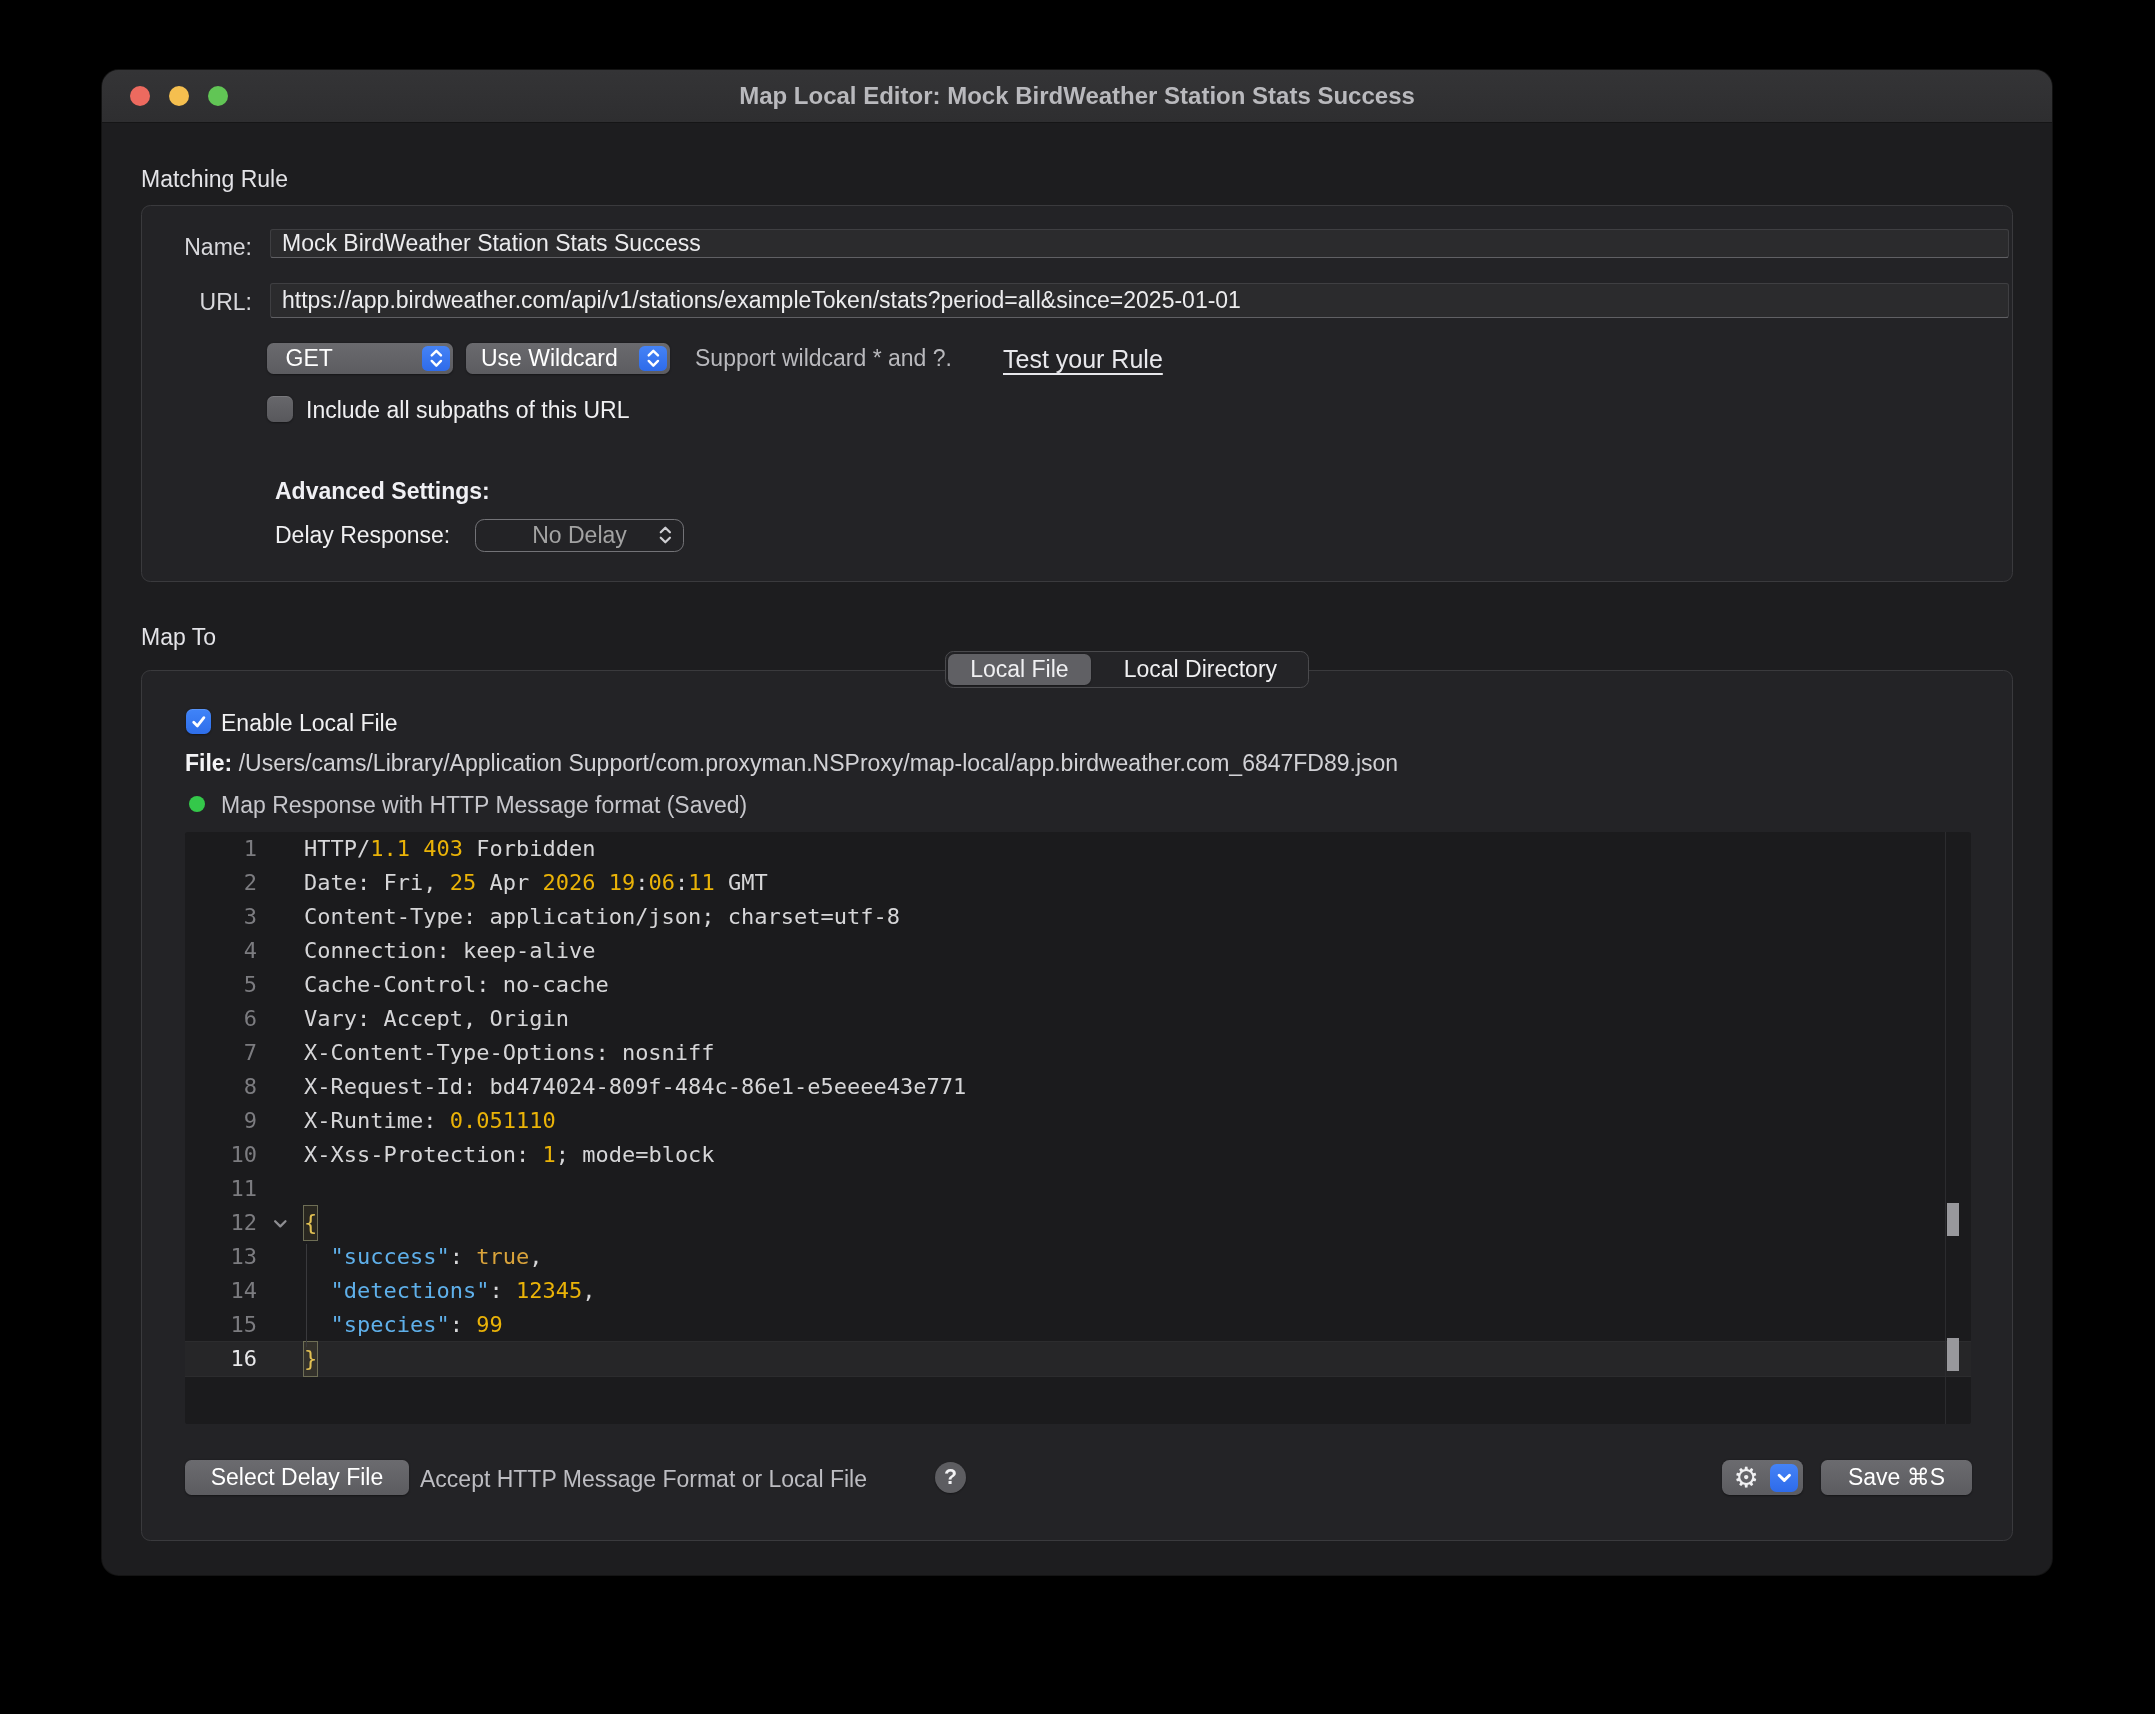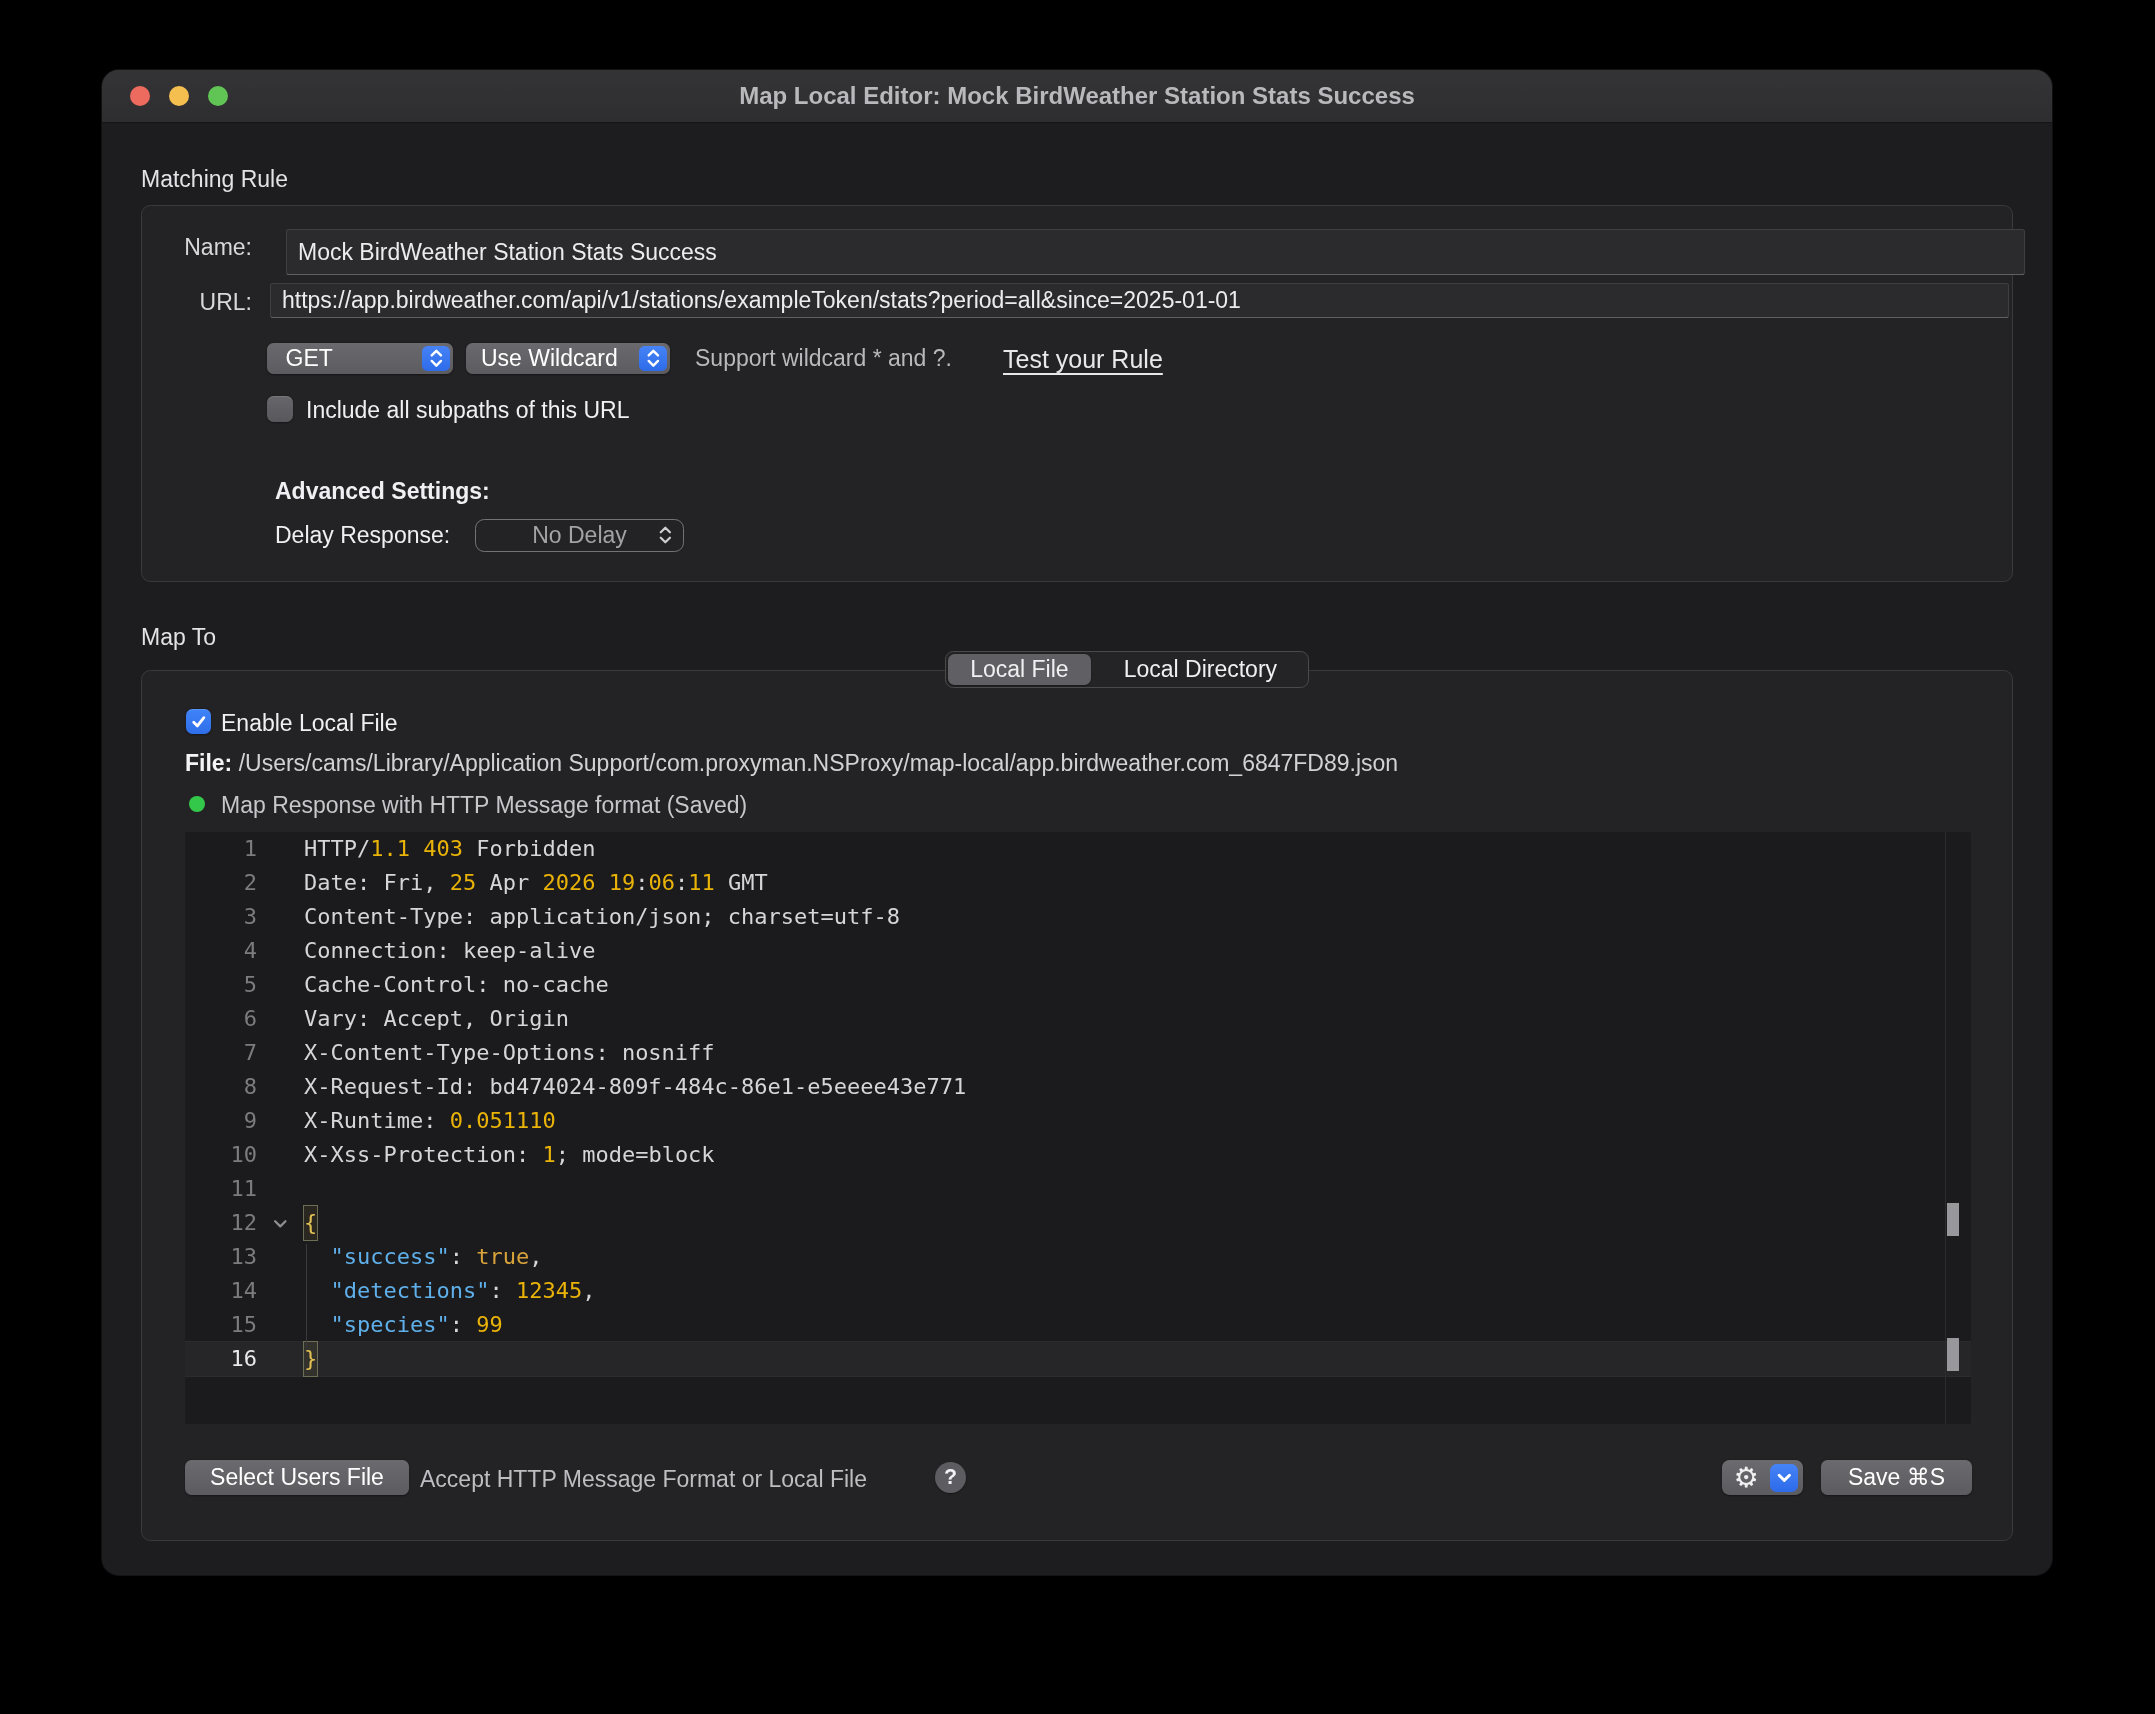--- a/index.html
+++ b/index.html
@@ -126,21 +126,21 @@
     <div class="light red"></div>
     <div class="light yellow"></div>
     <div class="light green"></div>
     <div class="title">Map Local Editor: Mock BirdWeather Station Stats Success</div>
   </div>
 
   <div class="abs sec-label" style="left:39px;top:96px;">Matching Rule</div>
   <div class="groupbox" style="left:39px;top:135px;width:1872px;height:377px;"></div>
 
   <div class="abs form-label" style="left:37px;top:164px;width:113px;">Name:</div>
-  <div class="field" style="left:184px;top:159px;width:1739px;height:46px;">Mock BirdWeather Station Stats Success</div>
+  <div class="field" style="left:168px;top:159px;width:1739px;height:29px;">Mock BirdWeather Station Stats Success</div>
 
   <div class="abs form-label" style="left:37px;top:219px;width:113px;">URL:</div>
   <div class="field" style="left:168px;top:213px;width:1739px;height:35px;">https://app.birdweather.com/api/v1/stations/exampleToken/stats?period=all&amp;since=2025-01-01</div>
 
   <div class="popup" style="left:165px;top:273px;width:186px;padding-left:18.6px;">
     <span>GET</span>
     <span class="cap">
       <svg width="16.7" height="20.4" viewBox="0 0 16 22">
           <path d="M3 8 L8 3 L13 8" fill="none" stroke="#fff" stroke-width="2.6" stroke-linecap="round" stroke-linejoin="round"></path>
           <path d="M3 14 L8 19 L13 14" fill="none" stroke="#fff" stroke-width="2.6" stroke-linecap="round" stroke-linejoin="round"></path>
@@ -214,21 +214,21 @@
         <div class="code-line"><span class="ln">14</span><span class="gut"></span><span class="c-t">  </span><span class="c-k">"detections"</span><span class="c-t">: </span><span class="c-n">12345</span><span class="c-t">,</span></div>
         <div class="code-line"><span class="ln">15</span><span class="gut"></span><span class="c-t">  </span><span class="c-k">"species"</span><span class="c-t">: </span><span class="c-n">99</span></div>
         <div class="code-line current"><span class="ln">16</span><span class="gut"></span><span class="c-x">}</span></div>
       </div>
     <div class="indent-guide" style="left:121px;top:412px;height:103px;"></div>
     <div class="ruler-sep" style="left:1760px;"></div>
     <div class="marker" style="left:1762px;top:371px;height:33px;"></div>
     <div class="marker" style="left:1762px;top:506px;height:33px;"></div>
   </div>
 
-  <div class="btn" style="left:83px;top:1390px;width:224px;">Select Users File</div>
+  <div class="btn" style="left:83px;top:1390px;width:224px;">Select Delay File</div>
   <div class="abs hint-text" style="left:318px;top:1396px;color:#bdbdc2;text-align:right;">Accept HTTP Message Format or Local File</div>
   <div class="help-circle" style="left:833px;top:1392px;">?</div>
 
   <div class="gear-combo" style="left:1620px;top:1390px;">
     <span class="gear">⚙︎</span>
     <span class="blue-drop">
       <svg width="18.6" height="18.6" viewBox="0 0 18 18">
           <path d="M4 7 L9 12 L14 7" fill="none" stroke="#fff" stroke-width="2.8" stroke-linecap="round" stroke-linejoin="round"></path>
         </svg>
     </span>

